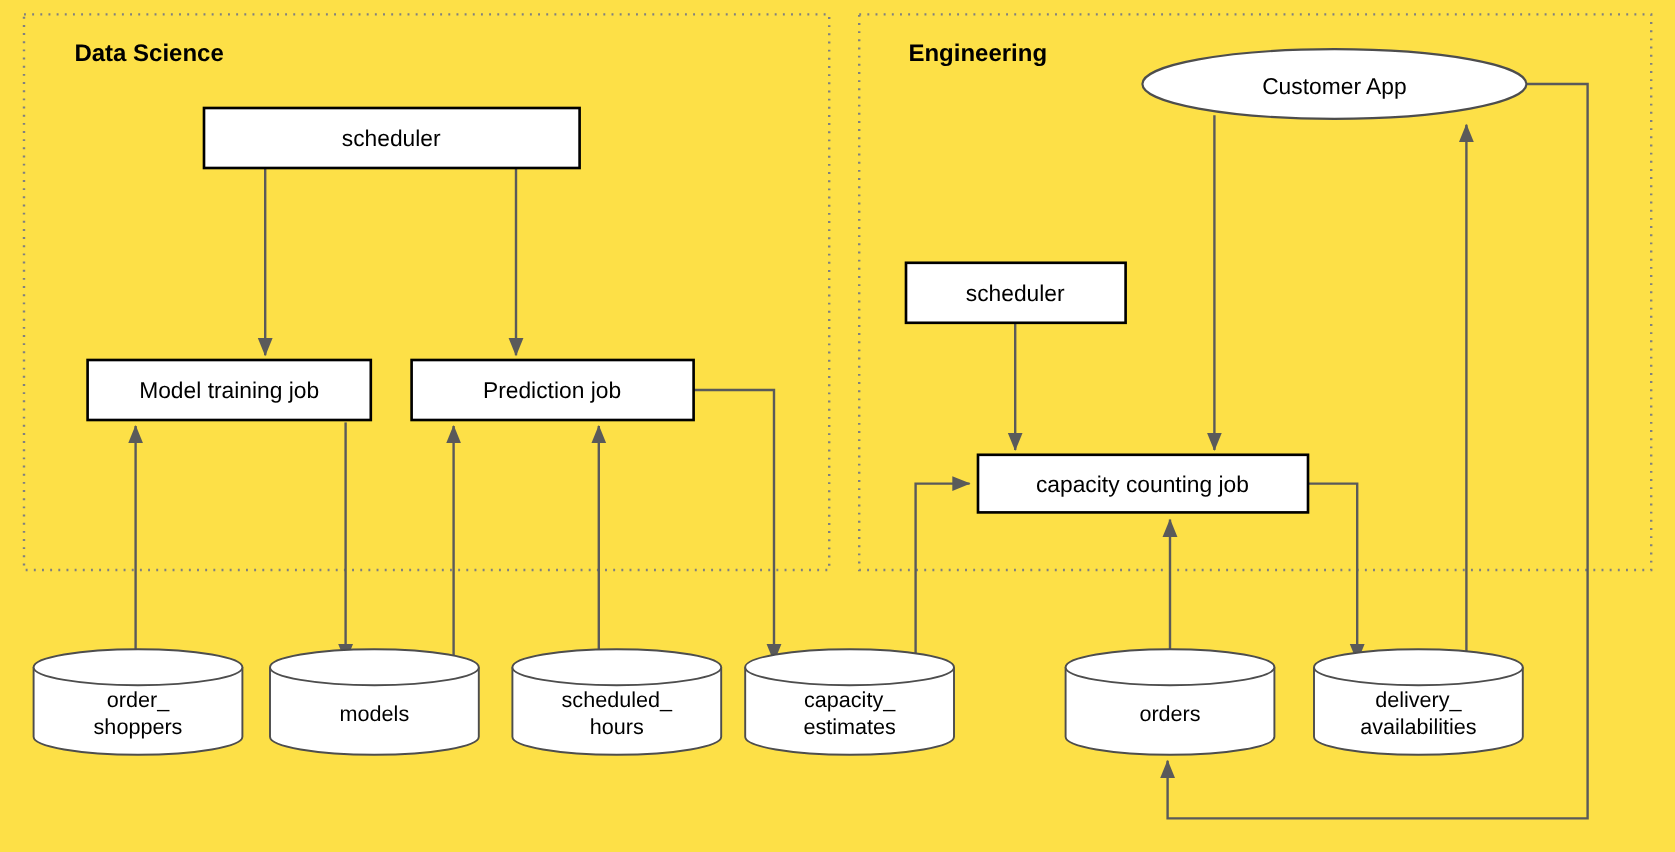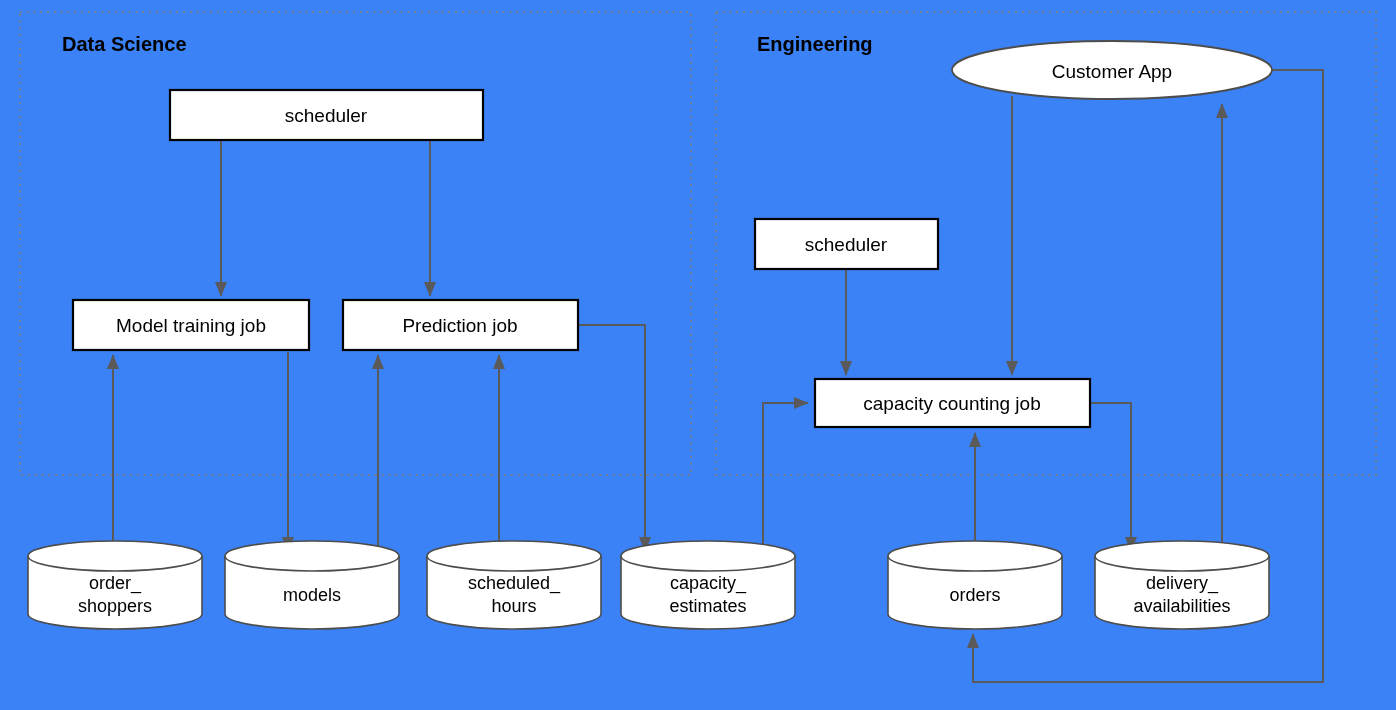--- a/index.html
+++ b/index.html
@@ -7,21 +7,21 @@
     padding: 0;
     background: #ffffff;
   }
   body {
     font-family: "Liberation Sans", sans-serif;
   }
   #canvas {
     position: relative;
     width: 1396px;
     height: 710px;
-    background: #3b82f6;
+    background: #fde047;
     overflow: hidden;
   }
   #diagram-svg {
     position: absolute;
     top: 0;
     left: 0;
     width: 1396px;
     height: 710px;
   }
   .group-title {

